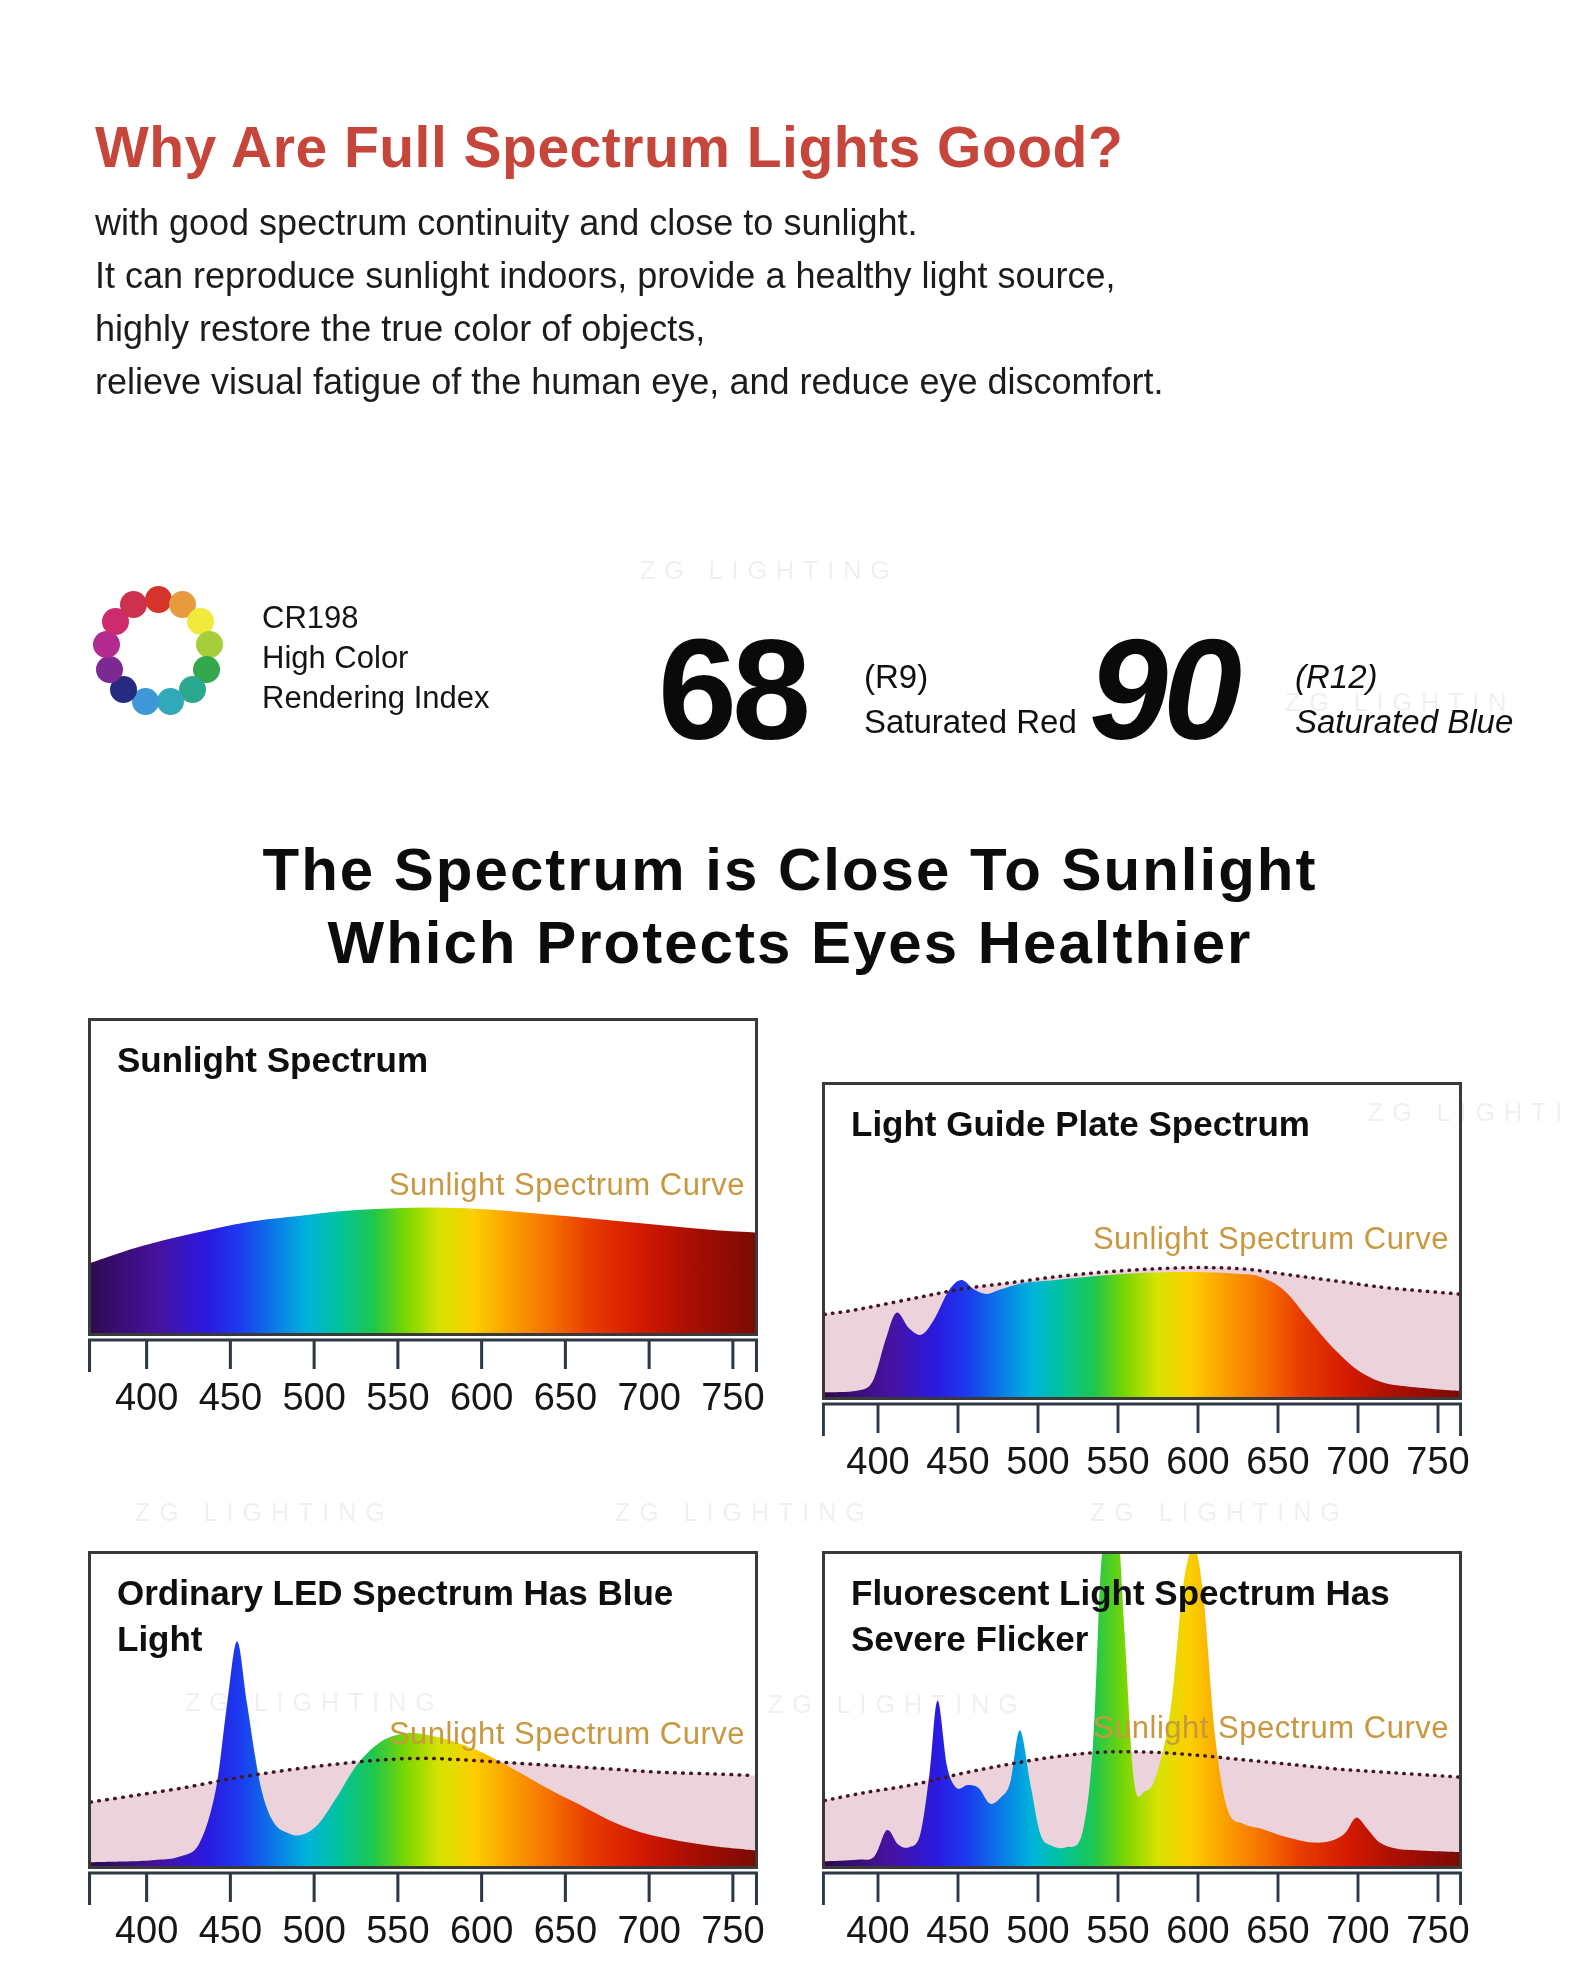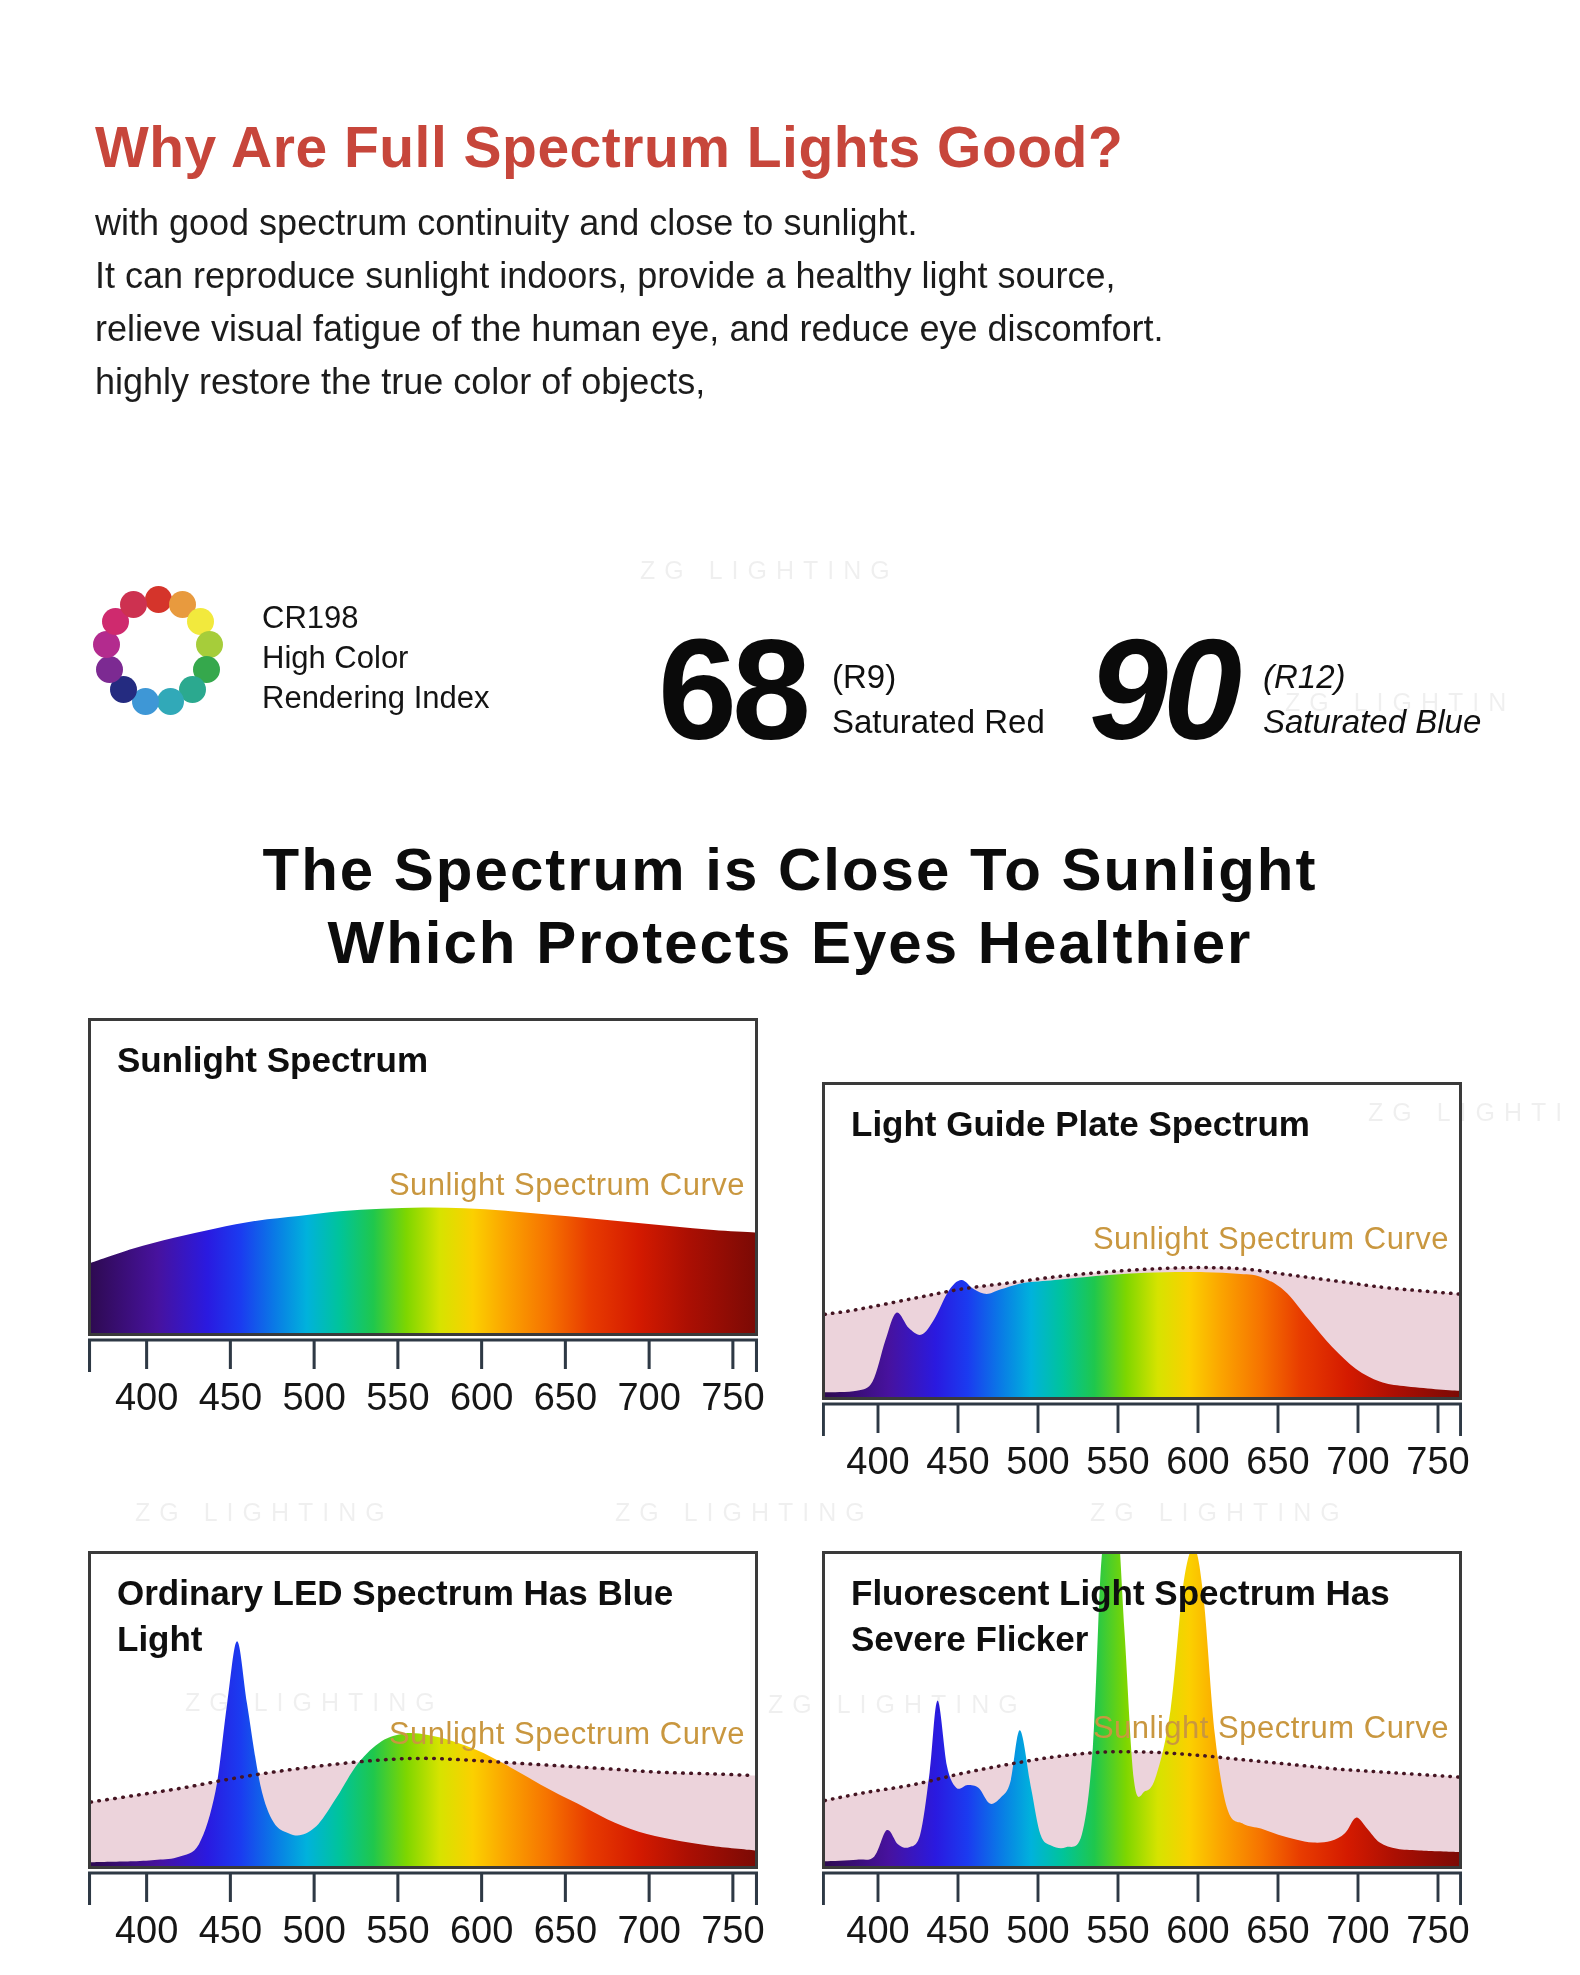--- a/index.html
+++ b/index.html
@@ -16,21 +16,21 @@
   
   .intro{position:absolute;left:95px;top:196px;font-size:36px;line-height:53px;color:#1c1c1c;}
   
   .wheel{position:absolute;left:93px;top:586px;width:130px;height:130px;}
   .wheel .dot{position:absolute;width:27px;height:27px;border-radius:50%;}
   .cri{position:absolute;left:262px;top:598px;font-size:31px;line-height:40px;color:#141414;}
   .stat{position:absolute;display:flex;align-items:flex-end;gap:26px;height:118px;top:628px;}
   .stat-r9{left:658px;}
   .stat-r12{left:1089px;font-style:italic;}
   .stat .big{font-size:142px;font-weight:700;line-height:0.78;letter-spacing:-5px;color:#0a0a0a;}
-  .stat .small{font-size:33px;line-height:45px;color:#101010;padding-bottom:2px;}
+  .stat .small{font-size:33px;line-height:45px;color:#101010;padding-bottom:2px;margin-left:32px;}
   
   .sec-title{
     position:absolute;left:0;top:833px;width:1580px;text-align:center;
     font-size:60px;line-height:73px;font-weight:600;letter-spacing:2px;color:#0c0c0c;
   }
   
   .chart-block{position:absolute;}
   .cb0{left:88px;top:1018px;width:670px;}
   .cb1{left:822px;top:1082px;width:640px;}
   .cb2{left:88px;top:1551px;width:670px;}
@@ -67,22 +67,22 @@
 </head>
 <body>
 
 <div class="page abs" style="left:0;top:0;width:1580px;height:1975px;" id="page">
 
   <h1 class="main-heading">Why Are Full Spectrum Lights Good?</h1>
 
   <div class="intro">
     <div>with good spectrum continuity and close to sunlight.</div>
     <div>It can reproduce sunlight indoors, provide a healthy light source,</div>
+    <div>highly restore the true color of objects,</div>
     <div>relieve visual fatigue of the human eye, and reduce eye discomfort.</div>
-    <div>highly restore the true color of objects,</div>
   </div>
 
   <div class="wheel" id="wheel">
       <div class="dot" style="background: rgb(213, 52, 43); left: 51.5px; top: -0.5px;"></div>
       <div class="dot" style="background: rgb(232, 154, 62); left: 75.6656px; top: 5.45629px;"></div>
       <div class="dot" style="background: rgb(242, 233, 61); left: 94.2952px; top: 21.9606px;"></div>
       <div class="dot" style="background: rgb(166, 205, 58); left: 103.121px; top: 45.2321px;"></div>
       <div class="dot" style="background: rgb(53, 168, 76); left: 100.121px; top: 69.9395px;"></div>
       <div class="dot" style="background: rgb(43, 169, 143); left: 85.9824px; top: 90.4226px;"></div>
       <div class="dot" style="background: rgb(49, 169, 184); left: 63.9444px; top: 101.989px;"></div>

